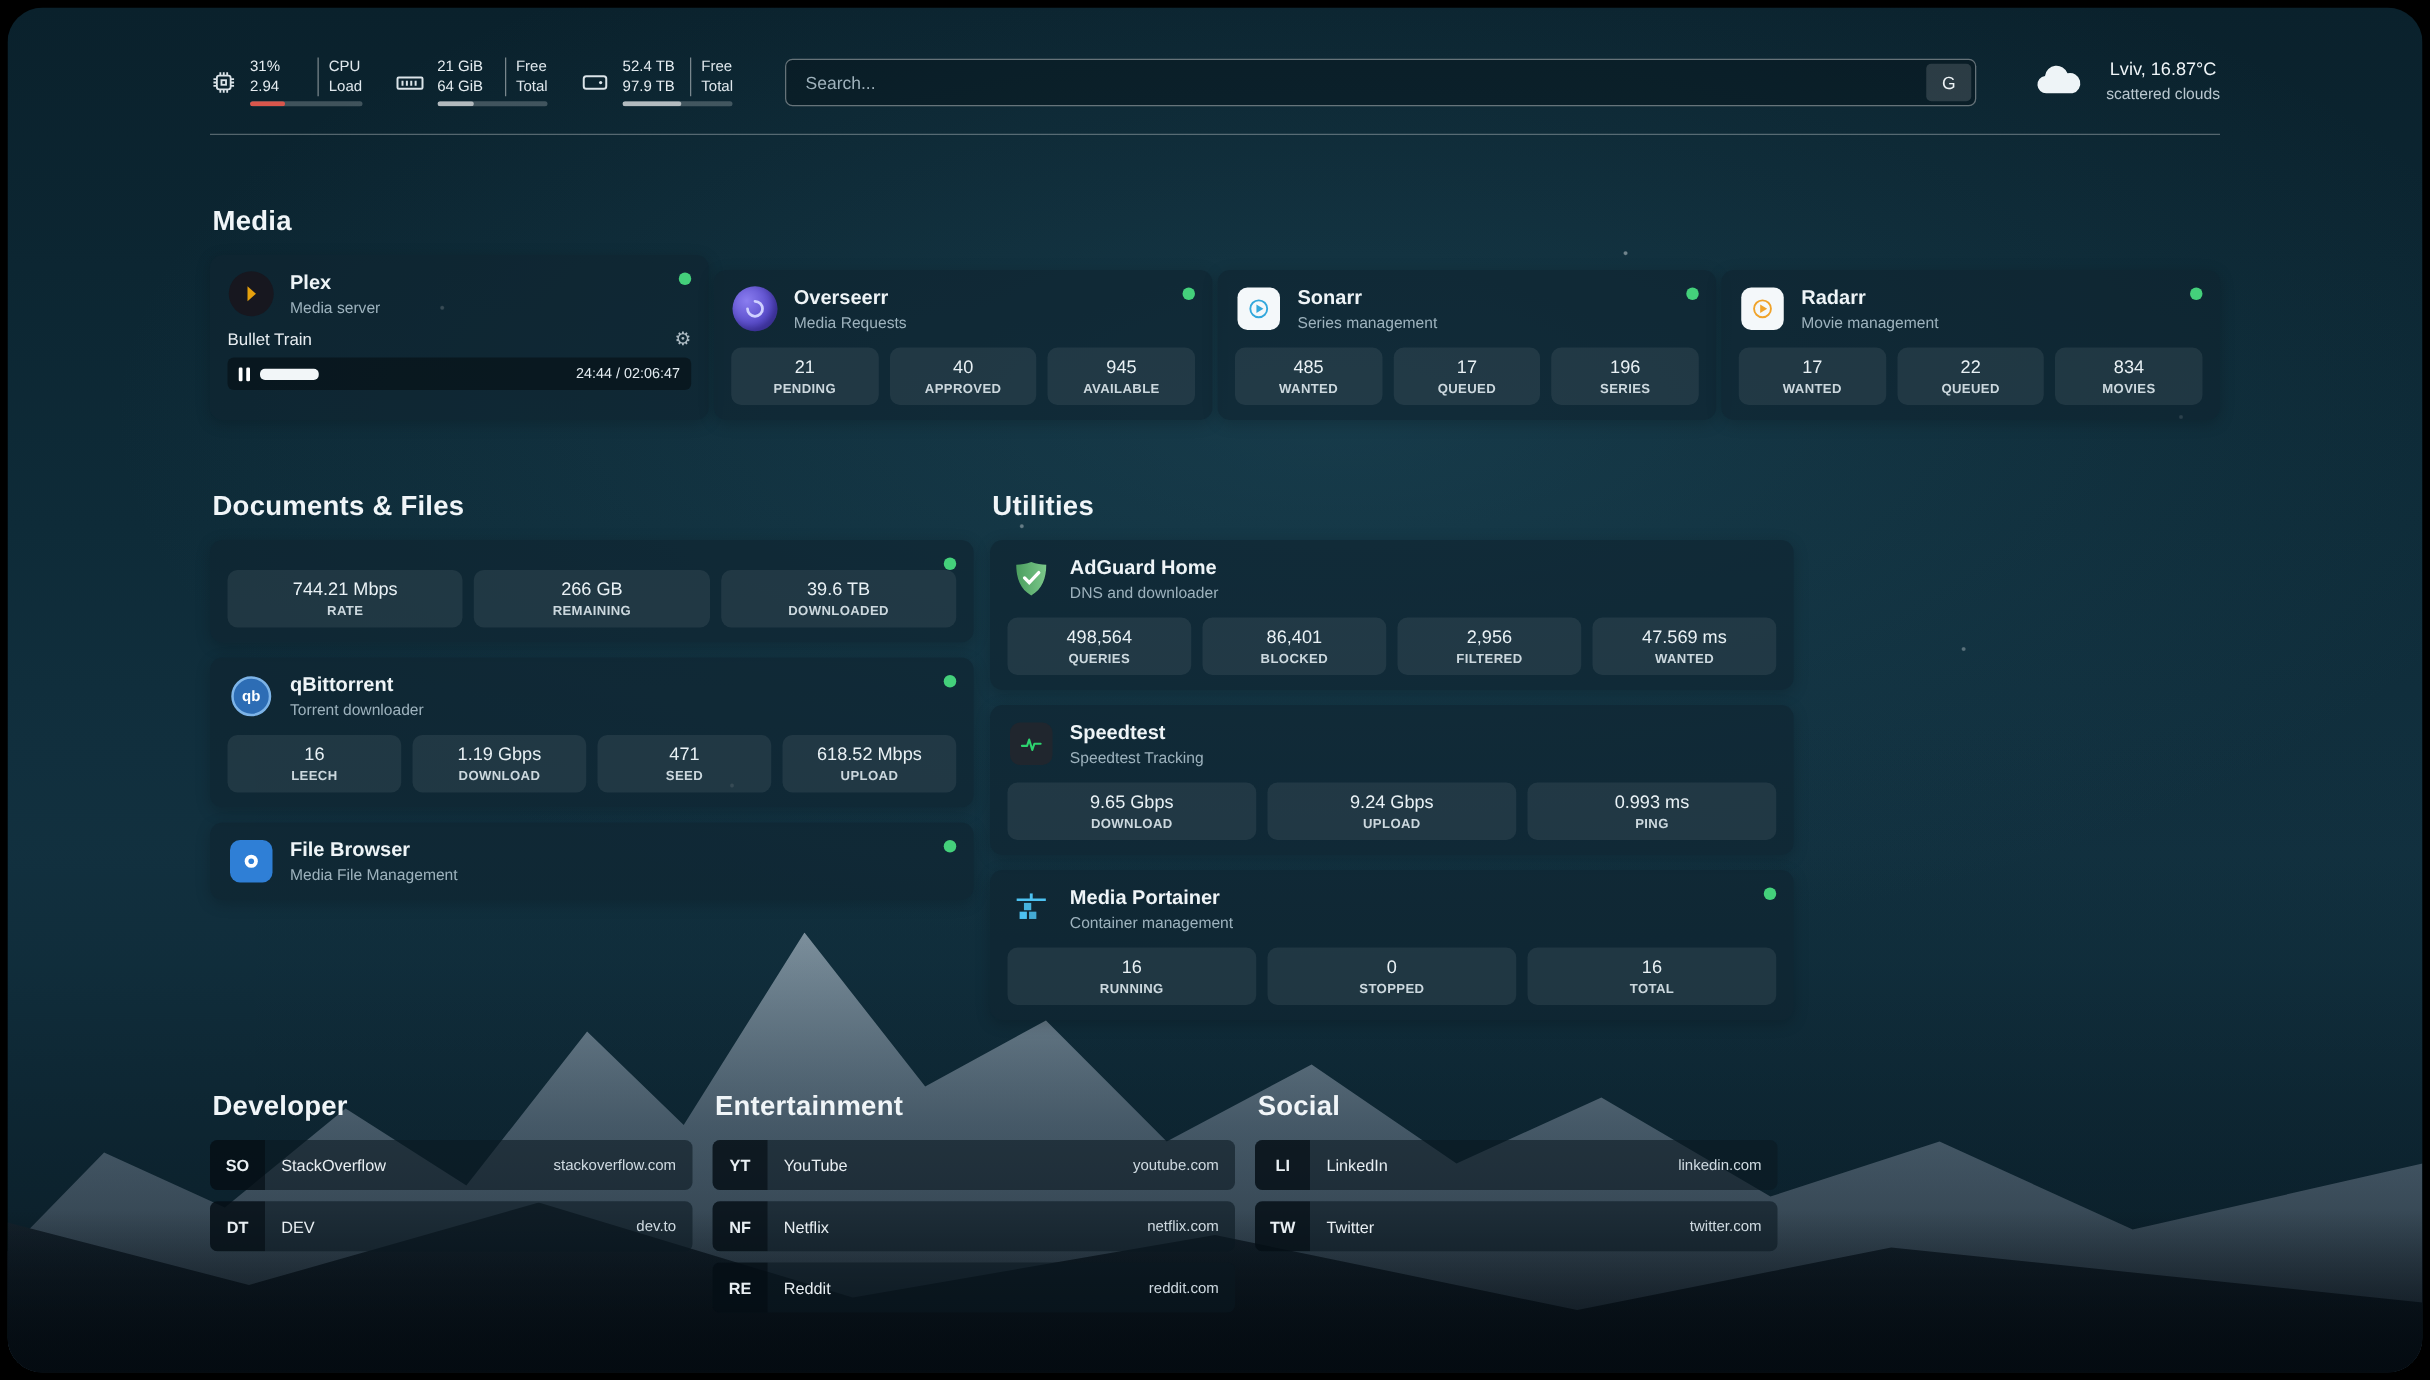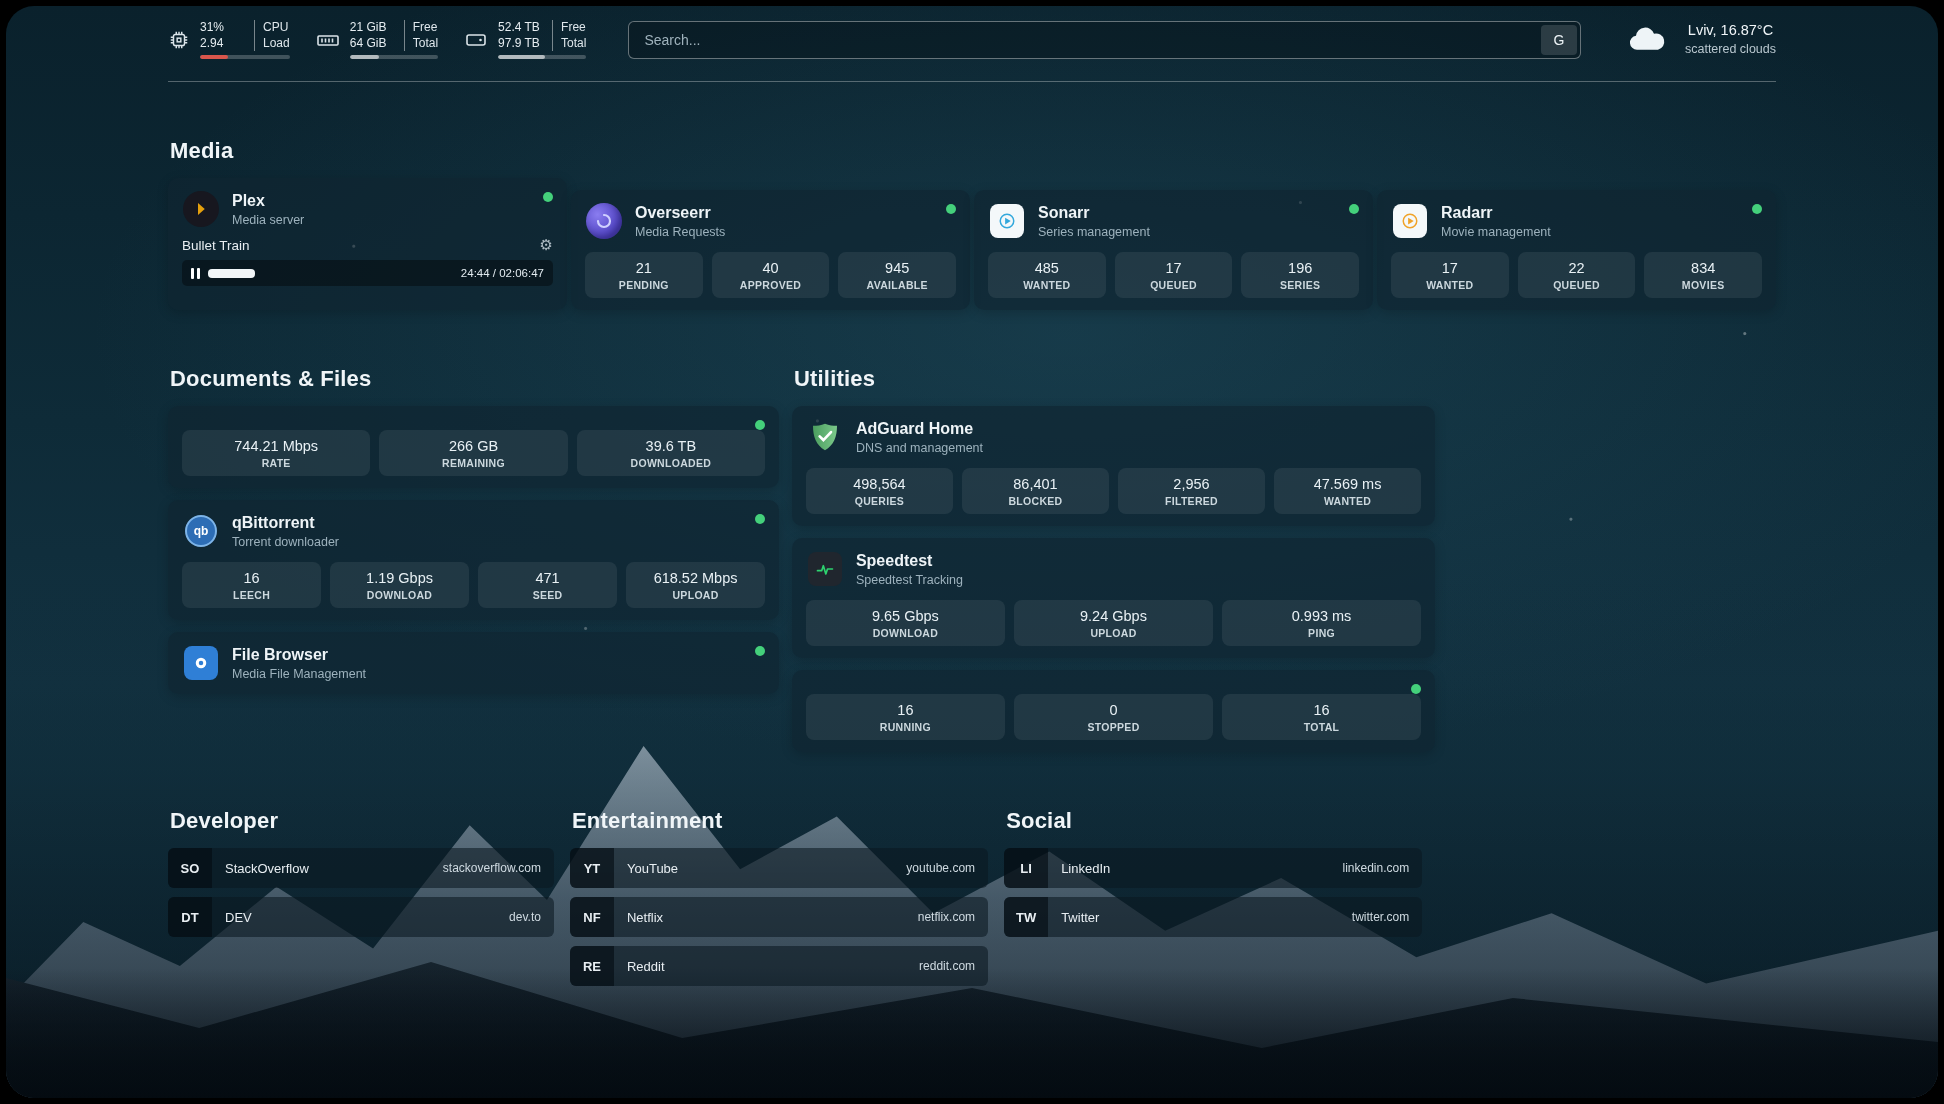--- a/index.html
+++ b/index.html
@@ -28,21 +28,21 @@
     background:linear-gradient(180deg,#72County 0,#72859 0) , linear-gradient(180deg,#6e8191 0%, #4a5b69 45%, #2e3d4a 100%);
     clip-path:polygon(0% 55%,8% 70%,16% 44%,25% 68%,34% 52%,44% 72%,55% 38%,63% 60%,72% 48%,82% 70%,92% 56%,100% 70%,100% 100%,0% 100%);
   }
   .mtn-near { height:200px;
     background:linear-gradient(180deg,#2c3a46 0%, #16222c 55%, #0a1219 100%);
     clip-path:polygon(0% 40%,10% 65%,22% 32%,35% 70%,50% 45%,65% 75%,78% 50%,100% 72%,100% 100%,0% 100%);
   }
   .mtn-fade { height:130px; background:linear-gradient(180deg, transparent, rgba(3,8,13,.92)); }
   .tint { position:absolute; inset:0; background:linear-gradient(180deg, rgba(13,40,52,0) 52%, rgba(13,40,52,.22) 70%, rgba(5,14,21,.45) 100%); }
 
-  .content { position:relative; z-index:2; padding:14px 162px 0 162px; height:100%; }
+  .content { position:relative; z-index:2; padding:40px 162px 0 162px; height:100%; }
 
   
   .topbar { display:flex; align-items:center; }
   .metrics { display:flex; gap:26px; align-items:center; }
   .metric { display:flex; gap:10px; align-items:center; }
   .m-icon { color:#dbe4e9; display:flex; align-items:center; }
   .m-grid { font-size:12px; color:#e6edf1; line-height:1.3; }
   .m-rows { display:flex; }
   .m-nums { text-align:left; min-width:46px; }
   .m-labs { border-left:1px solid rgba(255,255,255,.45); margin-left:8px; padding-left:8px; color:#dfe7ec; }
@@ -439,21 +439,21 @@
                       <stop offset="0" stop-color="#4b9e5f"></stop>
                       <stop offset="1" stop-color="#7bc88a"></stop>
                     </linearGradient>
                   </defs>
                 <path d="M12 2c3 1.2 6 1.6 9 1.6 0 8-2.4 14.7-9 18.4C5.4 18.3 3 11.6 3 3.6 6 3.6 9 3.2 12 2z" fill="url(#agg)"></path>
                 <path d="M8 11.5l2.8 2.8 5.7-6" stroke="#fff" stroke-width="2" fill="none" stroke-linecap="round"></path>
               </svg>
             </span>
             <div>
               <div class="app-name">AdGuard Home</div>
-              <div class="app-sub">DNS and management</div>
+              <div class="app-sub">DNS and downloader</div>
             </div>
           </div>
           <div class="stats">
             <div class="stat">
               <div class="stat-v">498,564</div>
               <div class="stat-l">QUERIES</div>
             </div>
             <div class="stat">
               <div class="stat-v">86,401</div>
               <div class="stat-l">BLOCKED</div>
@@ -494,20 +494,35 @@
             </div>
             <div class="stat">
               <div class="stat-v">0.993 ms</div>
               <div class="stat-l">PING</div>
             </div>
           </div>
         </div>
 
         <div class="card">
           <span class="dot"></span>
+          <div class="app-head">
+            <span class="app-icon">
+              <svg width="28" height="28" viewBox="0 0 24 24" fill="#4dc2f1">
+                <path d="M2 5h20v1.6H2z"></path>
+                  <rect x="11" y="1.5" width="2" height="4"></rect>
+                <rect x="7" y="8" width="5" height="5" opacity=".9"></rect>
+                <rect x="4" y="14" width="5" height="5"></rect>
+                  <rect x="10.5" y="14" width="5" height="5" opacity=".85"></rect>
+              </svg>
+            </span>
+            <div>
+              <div class="app-name">Media Portainer</div>
+              <div class="app-sub">Container management</div>
+            </div>
+          </div>
           <div class="stats">
             <div class="stat">
               <div class="stat-v">16</div>
               <div class="stat-l">RUNNING</div>
             </div>
             <div class="stat">
               <div class="stat-v">0</div>
               <div class="stat-l">STOPPED</div>
             </div>
             <div class="stat">

